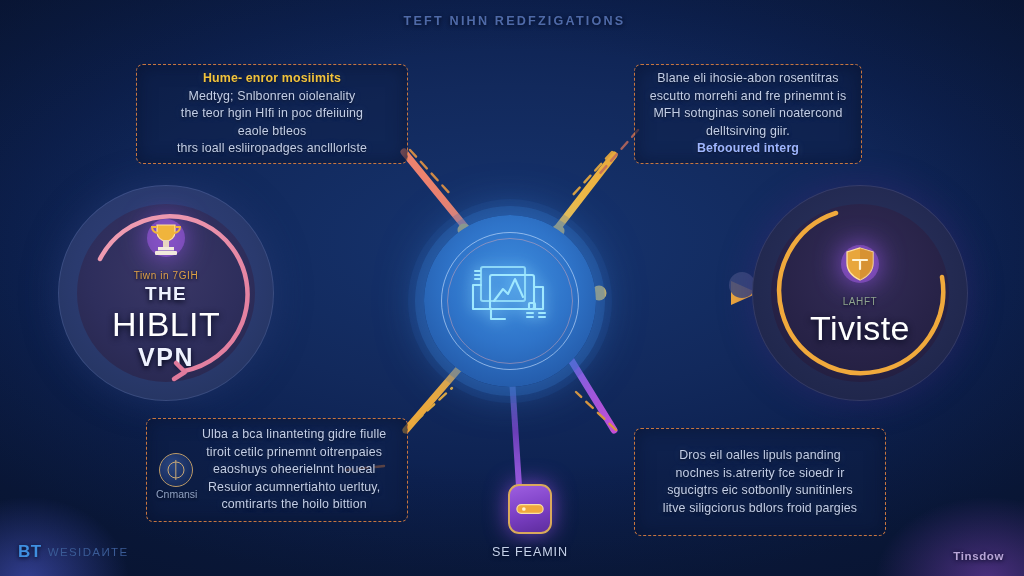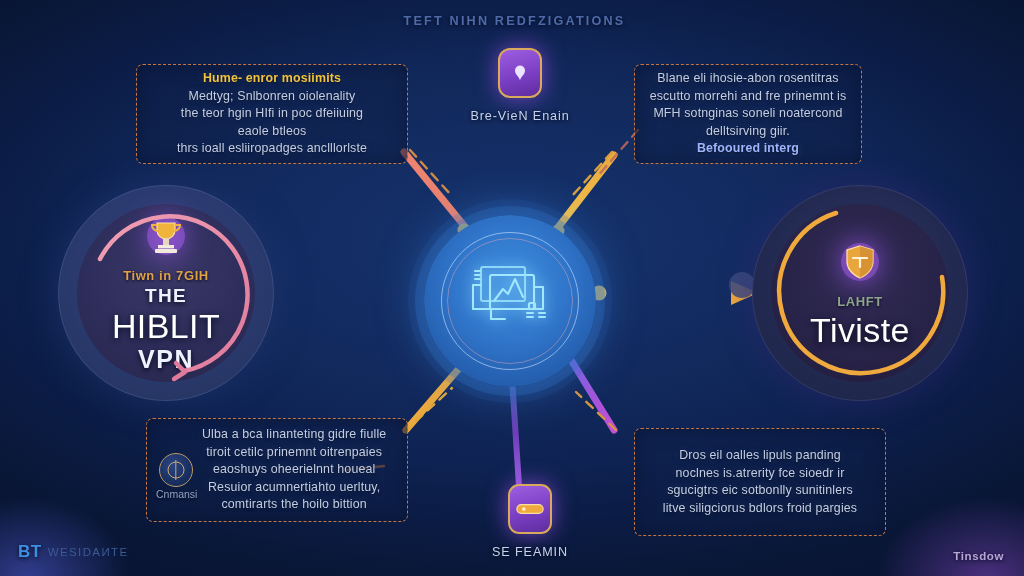--- a/index.html
+++ b/index.html
@@ -109,21 +109,21 @@
     position: relative; z-index: 3;
     display: flex; flex-direction: column; align-items: center;
     margin-top: 4px;
   }
   .node-badge {
     width: 42px; height: 44px; margin-bottom: 8px;
     position: relative;
     filter: drop-shadow(0 0 14px rgba(168,92,255,.85));
   }
   .node-kicker {
-    font-size: 13px; letter-spacing: .6px; font-weight: 700;
+    font-size: 10px; letter-spacing: .6px; font-weight: 400;
     margin-bottom: 2px;
     text-shadow: 0 1px 3px rgba(3,6,22,.9);
   }
   #node-left  .node-kicker { color: #e0a243; }
   #node-right .node-kicker { color: #8fa68c; }
   .node-small {
     font-size: 19px; font-weight: 700; color: #eef2ff; letter-spacing: 1.4px;
     text-shadow: 0 2px 5px rgba(3,6,22,.95);
   }
   .node-big {
@@ -292,28 +292,20 @@
       <path d="M612,152 L572,196" stroke="#d8a040"></path>
       <path d="M638,130 L596,178" stroke="#c06a5a" opacity=".85"></path>
       <path d="M404,432 L452,388" stroke="#e0a83e"></path>
       <path d="M616,430 L576,392" stroke="#d8963e"></path>
       <path d="M384,466 L346,470" stroke="#c8763f" opacity=".8"></path>
     </g>
   </svg>
 
   <div id="headline">TEFT NIHN REDFZIGATIONS</div>
 
-  <div class="badge-node" id="badge-top">
-    <div class="badge-box">
-      <svg width="20" height="20" viewBox="0 0 24 24" aria-hidden="true">
-        <path d="M12 21c-1-5-6-7-6-12a6 6 0 0 1 12 0c0 5-5 7-6 12z" fill="#eae4ff"></path>
-      </svg>
-    </div>
-    <div class="badge-label">Bre-VieN Enain</div>
-  </div>
 
   <div class="badge-node" id="badge-bottom">
     <div class="badge-box">
       <svg width="28" height="16" viewBox="0 0 32 16" aria-hidden="true">
         <rect x="1" y="3" width="30" height="10" rx="5" fill="#f0a93c" stroke="#fbe1a0" stroke-width="1.3"></rect>
         <circle cx="9" cy="8" r="2.1" fill="#fff3cf"></circle>
       </svg>
     </div>
     <div class="badge-label">SE FEAMIN</div>
   </div>

